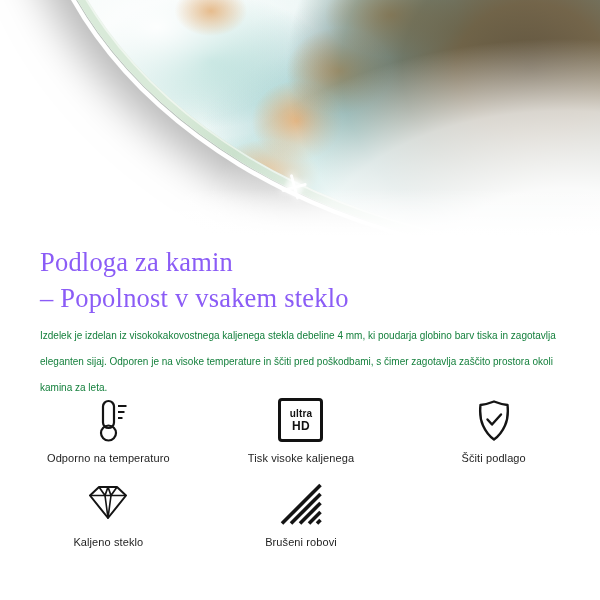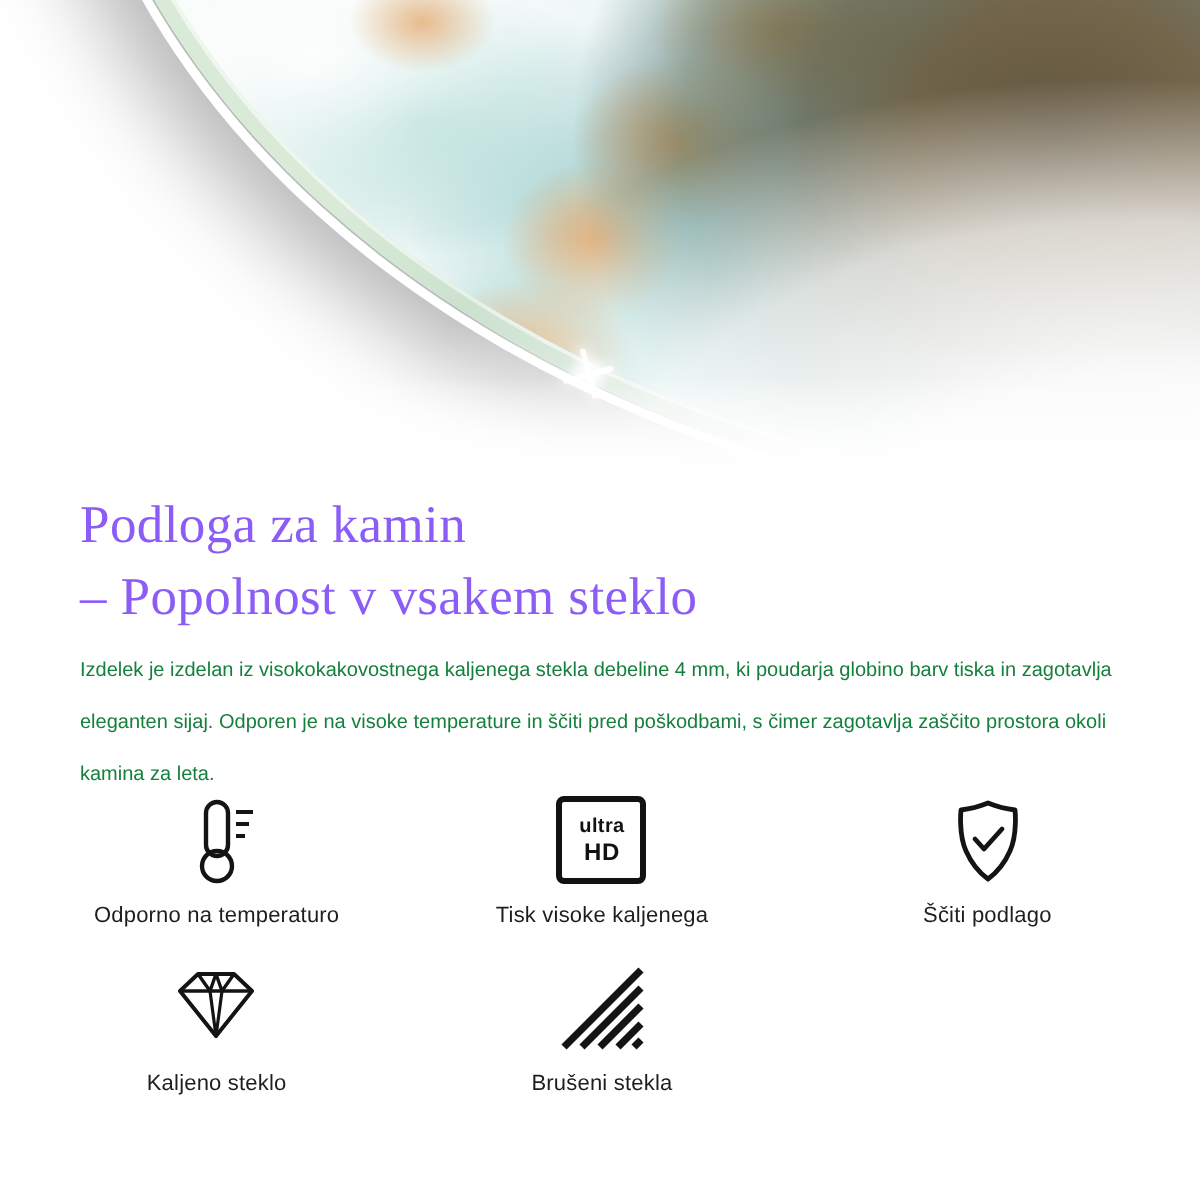--- a/index.html
+++ b/index.html
@@ -161,17 +161,17 @@
   <div class="feature">
     <div class="ficon">
       <svg width="44" height="44" viewBox="0 0 44 44" stroke="#141414" stroke-width="3.6">
         <line x1="3" y1="41.5" x2="41.5" y2="3"></line>
         <line x1="12" y1="41.5" x2="41.5" y2="12"></line>
         <line x1="21" y1="41.5" x2="41.5" y2="21"></line>
         <line x1="30" y1="41.5" x2="41.5" y2="30"></line>
         <line x1="38" y1="41.5" x2="41.5" y2="38"></line>
       </svg>
     </div>
-    <div class="flabel">Brušeni stekla</div>
+    <div class="flabel">Brušeni robovi</div>
   </div>
 
 
 </div>
 
 </body></html>

